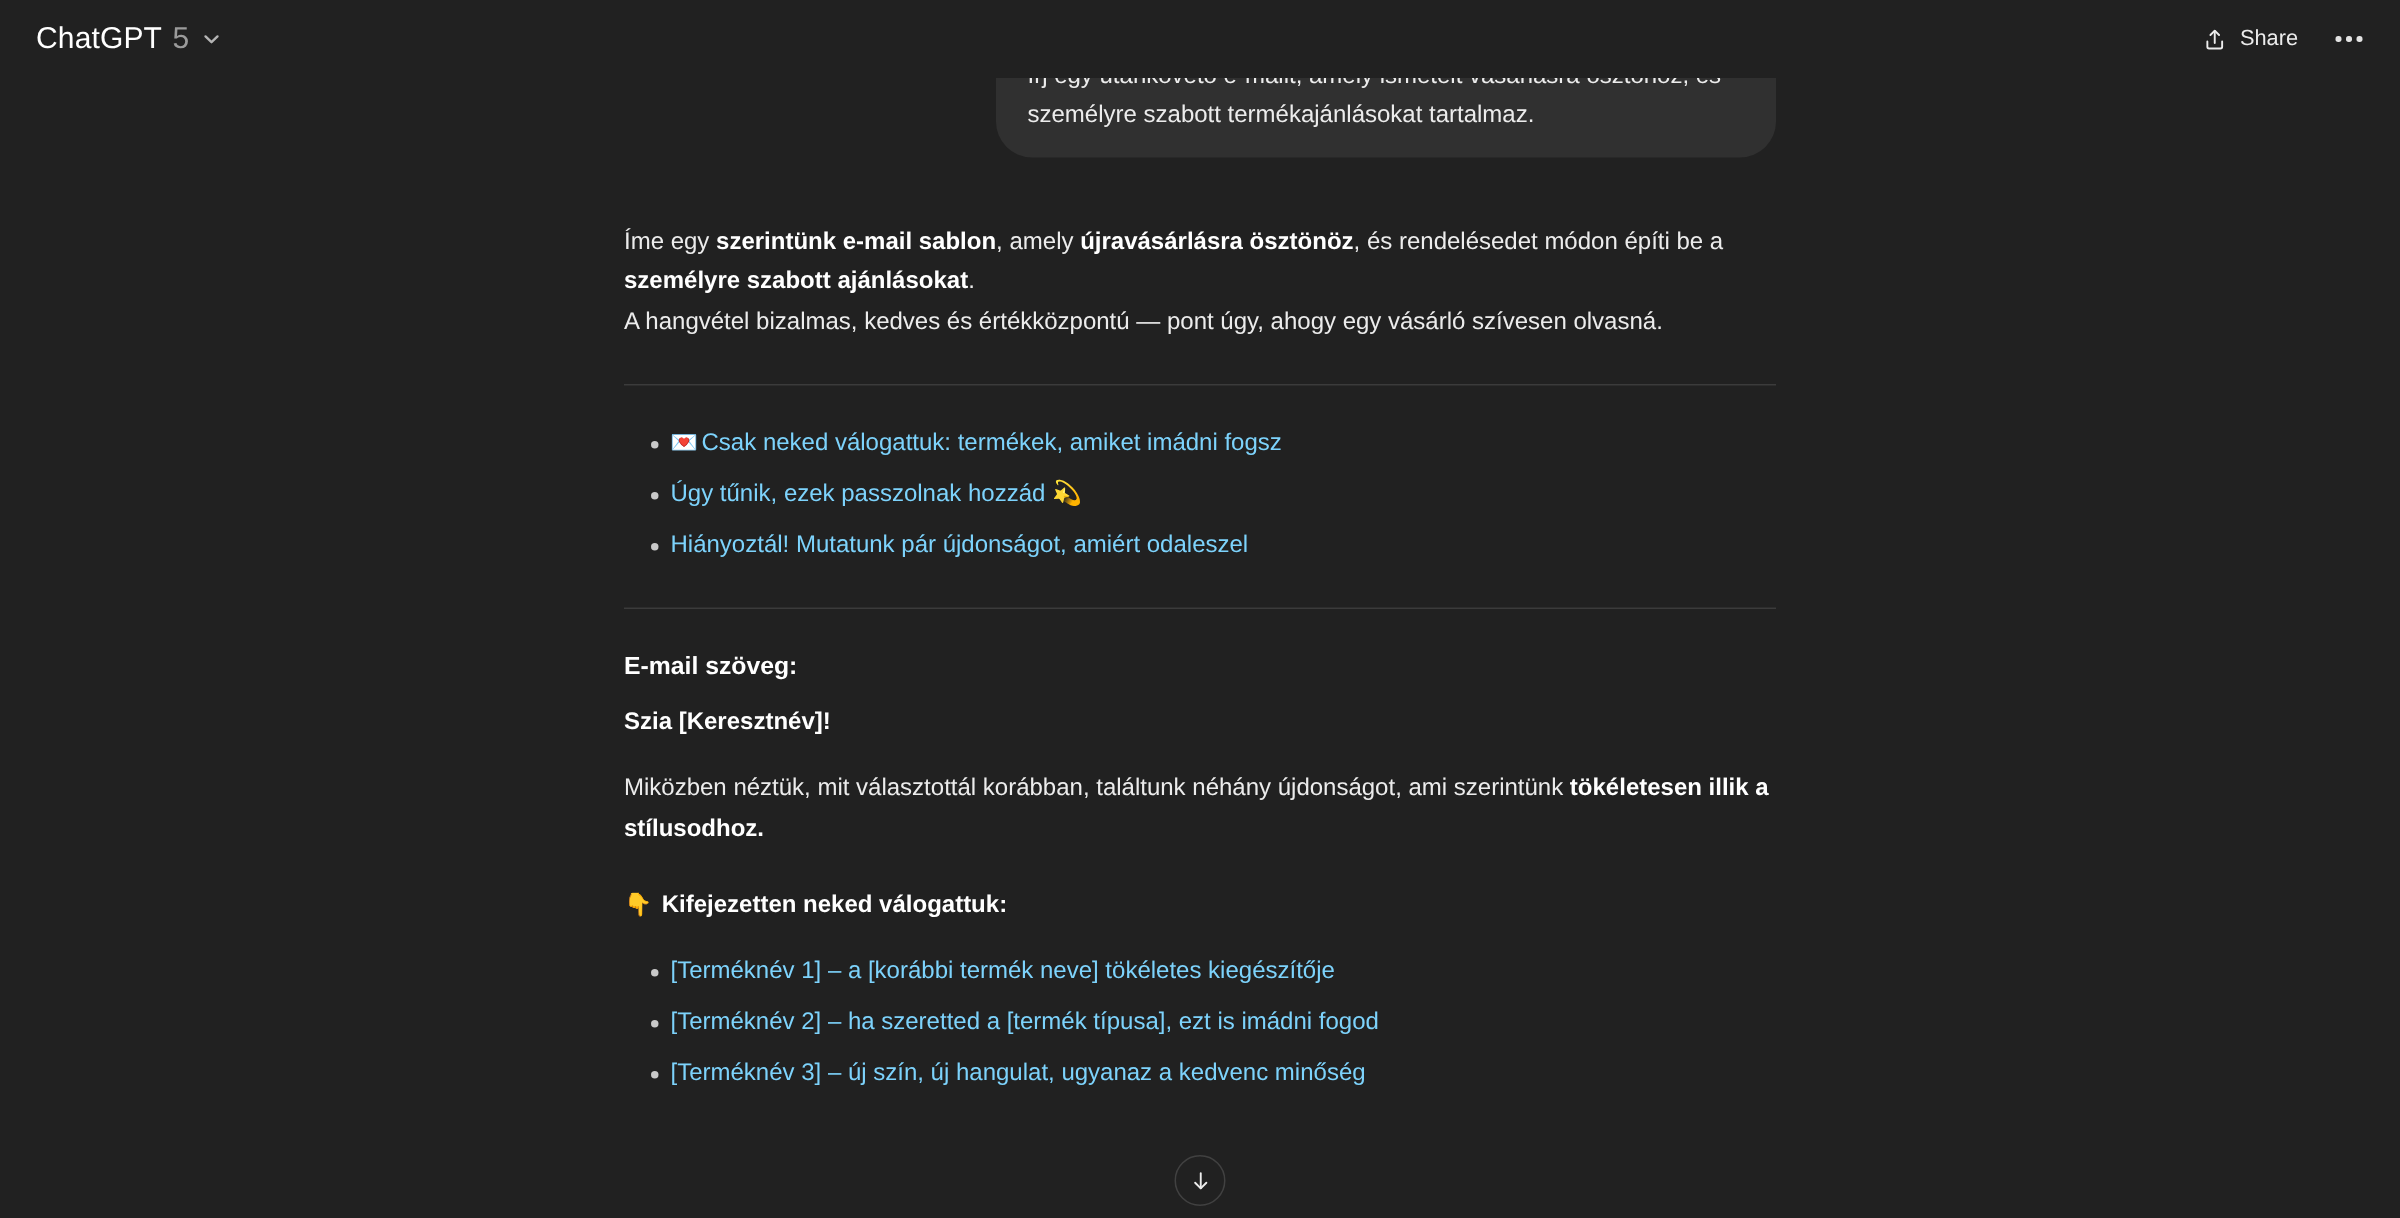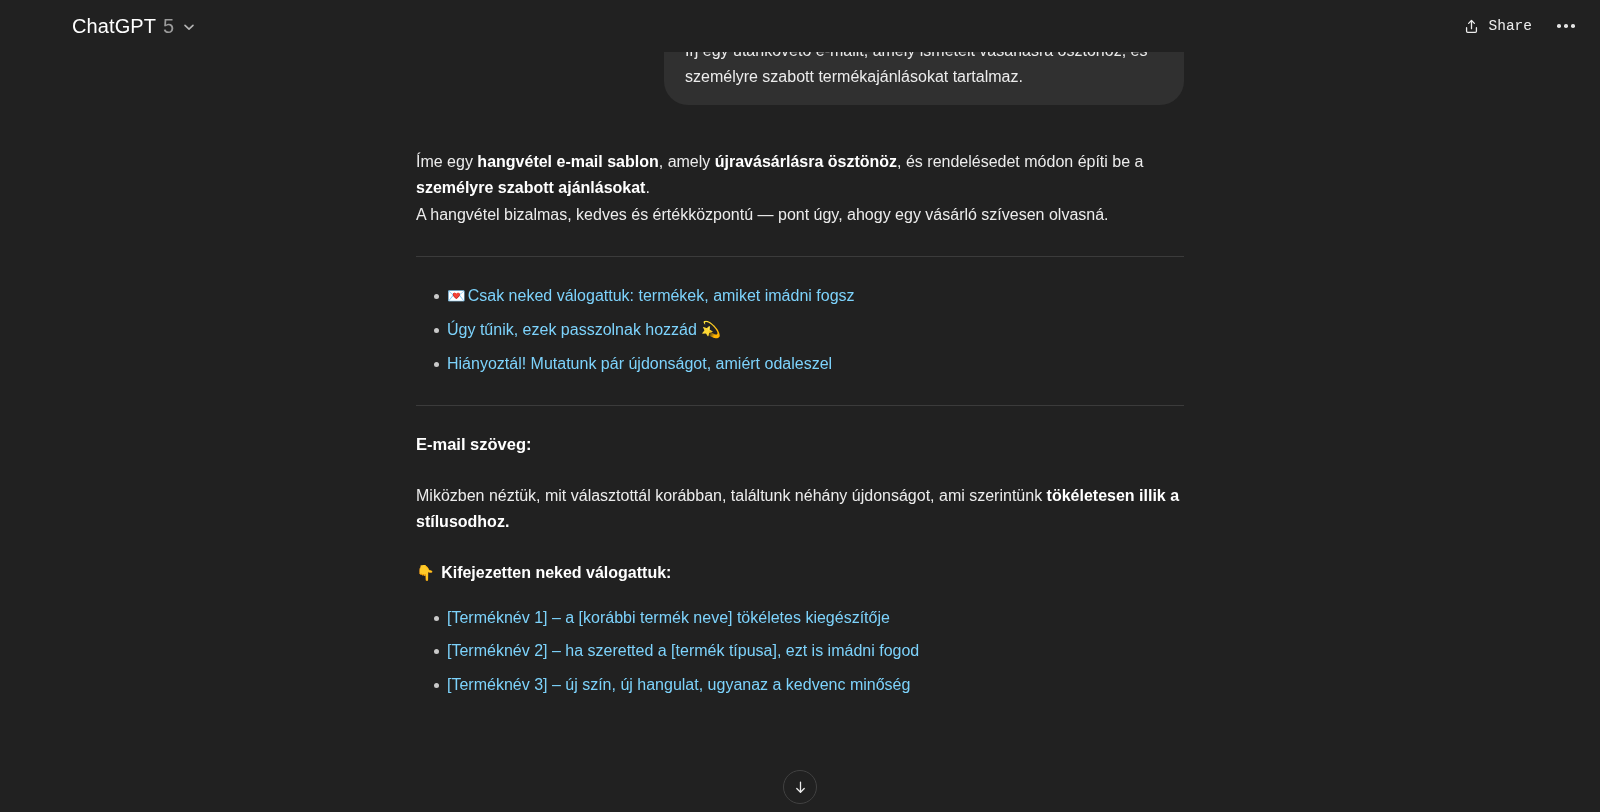--- a/index.html
+++ b/index.html
@@ -32,31 +32,29 @@
 
   .model-switcher {
     display: flex;
     align-items: center;
     gap: 7px;
     padding: 6px 10px 6px 6px;
     border-radius: 8px;
     cursor: pointer;
     font-size: 20px;
     line-height: 1;
-    margin-left: 48px;
   }
   .model-name { color: #ffffff; font-weight: 400; letter-spacing: .1px; }
   .model-version { color: #9b9b9b; font-weight: 400; }
   .chev { display: block; width: 16px; height: 16px; color: #b4b4b4; }
 
   .topbar-right {
     display: flex;
     align-items: center;
     gap: 4px;
-    font-family: Liberation Mono, monospace;
   }
 
   .share-btn {
     display: flex;
     align-items: center;
     gap: 8px;
     height: 34px;
     padding: 0 12px;
     border-radius: 999px;
     cursor: pointer;
@@ -223,37 +221,38 @@
 
 <div class="thread">
   <div class="col">
 
     <div class="user-row">
       <div class="user-bubble">Írj egy utánkövető e-mailt, amely ismételt vásárlásra ösztönöz, és személyre szabott termékajánlásokat tartalmaz.</div>
     </div>
 
     <div class="assistant">
 
-      <p class="p tight"><span>Íme egy </span><b>hangvétel e-mail sablon</b><span>, amely </span><b>újravásárlásra ösztönöz</b><span>, és rendelésedet módon építi be a </span><b>személyre szabott ajánlásokat</b><span>.</span></p>
+      <p class="p tight"><span>Íme egy </span><b>szerintünk e-mail sablon</b><span>, amely </span><b>újravásárlásra ösztönöz</b><span>, és rendelésedet módon építi be a </span><b>személyre szabott ajánlásokat</b><span>.</span></p>
 
       <p class="p">A hangvétel bizalmas, kedves és értékközpontú — pont úgy, ahogy egy vásárló szívesen olvasná.</p>
 
       <hr class="rule">
 
 
       <ul class="bullets">
         <li><span class="emoji">💌</span><span>Csak neked válogattuk: termékek, amiket imádni fogsz</span></li>
         <li><span>Úgy tűnik, ezek passzolnak hozzád 💫</span></li>
         <li><span>Hiányoztál! Mutatunk pár újdonságot, amiért odaleszel</span></li>
       </ul>
 
       <hr class="rule">
 
       <h3 class="section">E-mail szöveg:</h3>
 
+      <p class="p"><b>Szia [Keresztnév]!</b></p>
 
       <div class="blockgap-sm"></div>
 
 
       <p class="p"><span>Miközben néztük, mit választottál korábban, találtunk néhány újdonságot, ami szerintünk </span><b>tökéletesen illik a stílusodhoz.</b></p>
 
       <div class="blockgap-md"></div>
 
       <p class="p"><span class="emoji">👇</span> <b>Kifejezetten neked válogattuk:</b></p>
 

